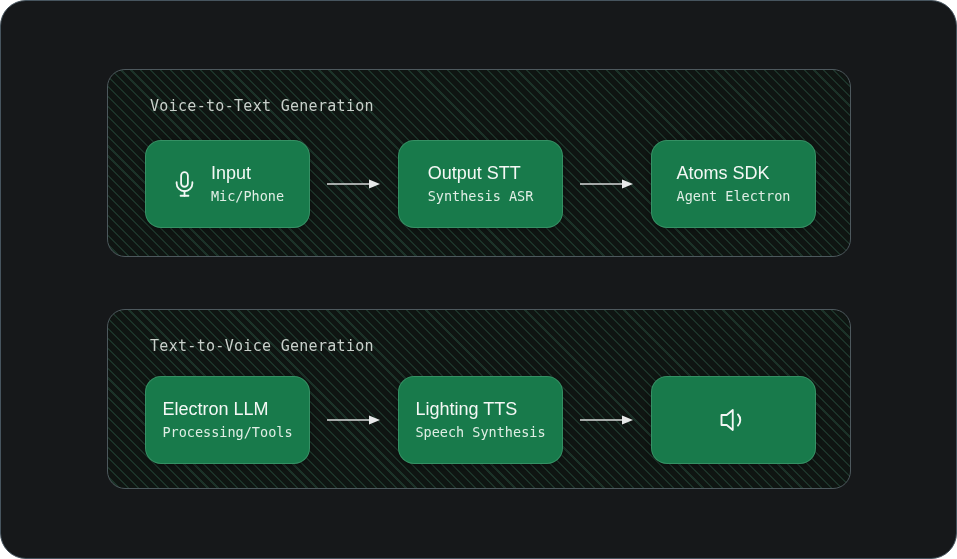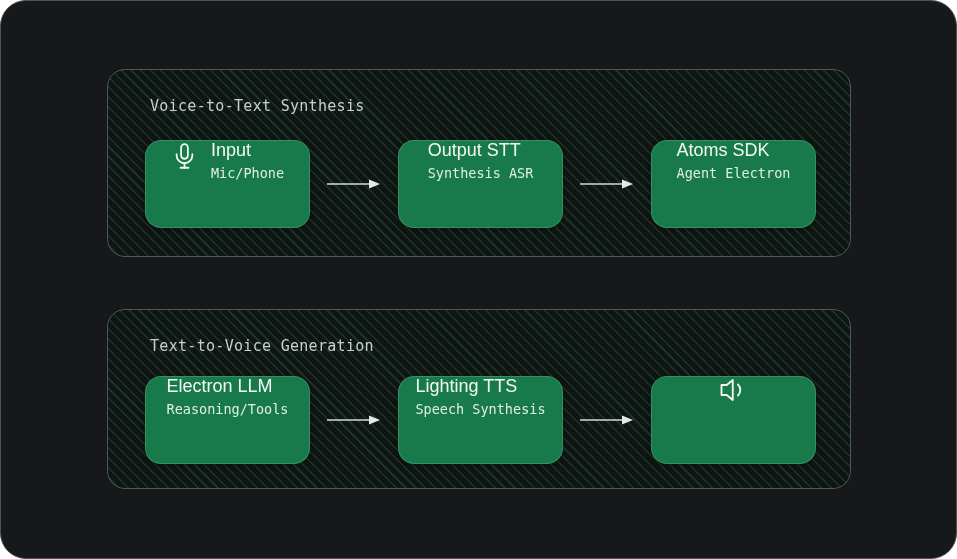--- a/index.html
+++ b/index.html
@@ -56,21 +56,21 @@
 
   .node {
     width: 165px;
     height: 88px;
     box-sizing: border-box;
     flex-shrink: 0;
     background: #187a4b;
     border: 1px solid rgba(160, 225, 190, 0.22);
     border-radius: 16px;
     display: flex;
-    align-items: flex-start;
+    align-items: center;
     justify-content: center;
     gap: 13px;
     box-shadow: 0 1px 5px rgba(0, 0, 0, 0.35);
   }
   .node-text {
     display: flex;
     flex-direction: column;
     gap: 5px;
     text-align: left;
   }
@@ -97,21 +97,21 @@
     align-items: center;
     justify-content: center;
   }
 </style>
 </head>
 <body>
 
 <div class="canvas">
 
   <div class="section" id="section-vtt">
-    <span class="section-title">Voice-to-Text Synthesis</span>
+    <span class="section-title">Voice-to-Text Generation</span>
     <div class="node-row">
 
       <div class="node">
         <span class="node-icon">
           <svg width="27" height="31" viewBox="0 0 24 26" fill="none" stroke="#f2f7f4" stroke-width="1.6" stroke-linecap="round" stroke-linejoin="round">
             <path d="M12 2a3 3 0 0 1 3 3v7a3 3 0 0 1-6 0V5a3 3 0 0 1 3-3z"></path>
             <path d="M19 11v1a7 7 0 0 1-14 0v-1"></path>
             <line x1="12" y1="19" x2="12" y2="23"></line>
             <line x1="8.5" y1="23" x2="15.5" y2="23"></line>
           </svg>
@@ -153,21 +153,21 @@
     </div>
   </div>
 
   <div class="section" id="section-ttv">
     <span class="section-title">Text-to-Voice Generation</span>
     <div class="node-row">
 
       <div class="node">
         <span class="node-text">
           <span class="node-title">Electron LLM</span>
-          <span class="node-subtitle">Reasoning/Tools</span>
+          <span class="node-subtitle">Processing/Tools</span>
         </span>
       </div>
 
       <div class="arrow-cell">
         <svg width="56" height="12" viewBox="0 0 56 12">
           <line x1="1" y1="6" x2="43" y2="6" stroke="#d7d9d9" stroke-width="1.6"></line>
           <path d="M43 1.5 L54 6 L43 10.5 Z" fill="#e7e9e9"></path>
         </svg>
       </div>
 

